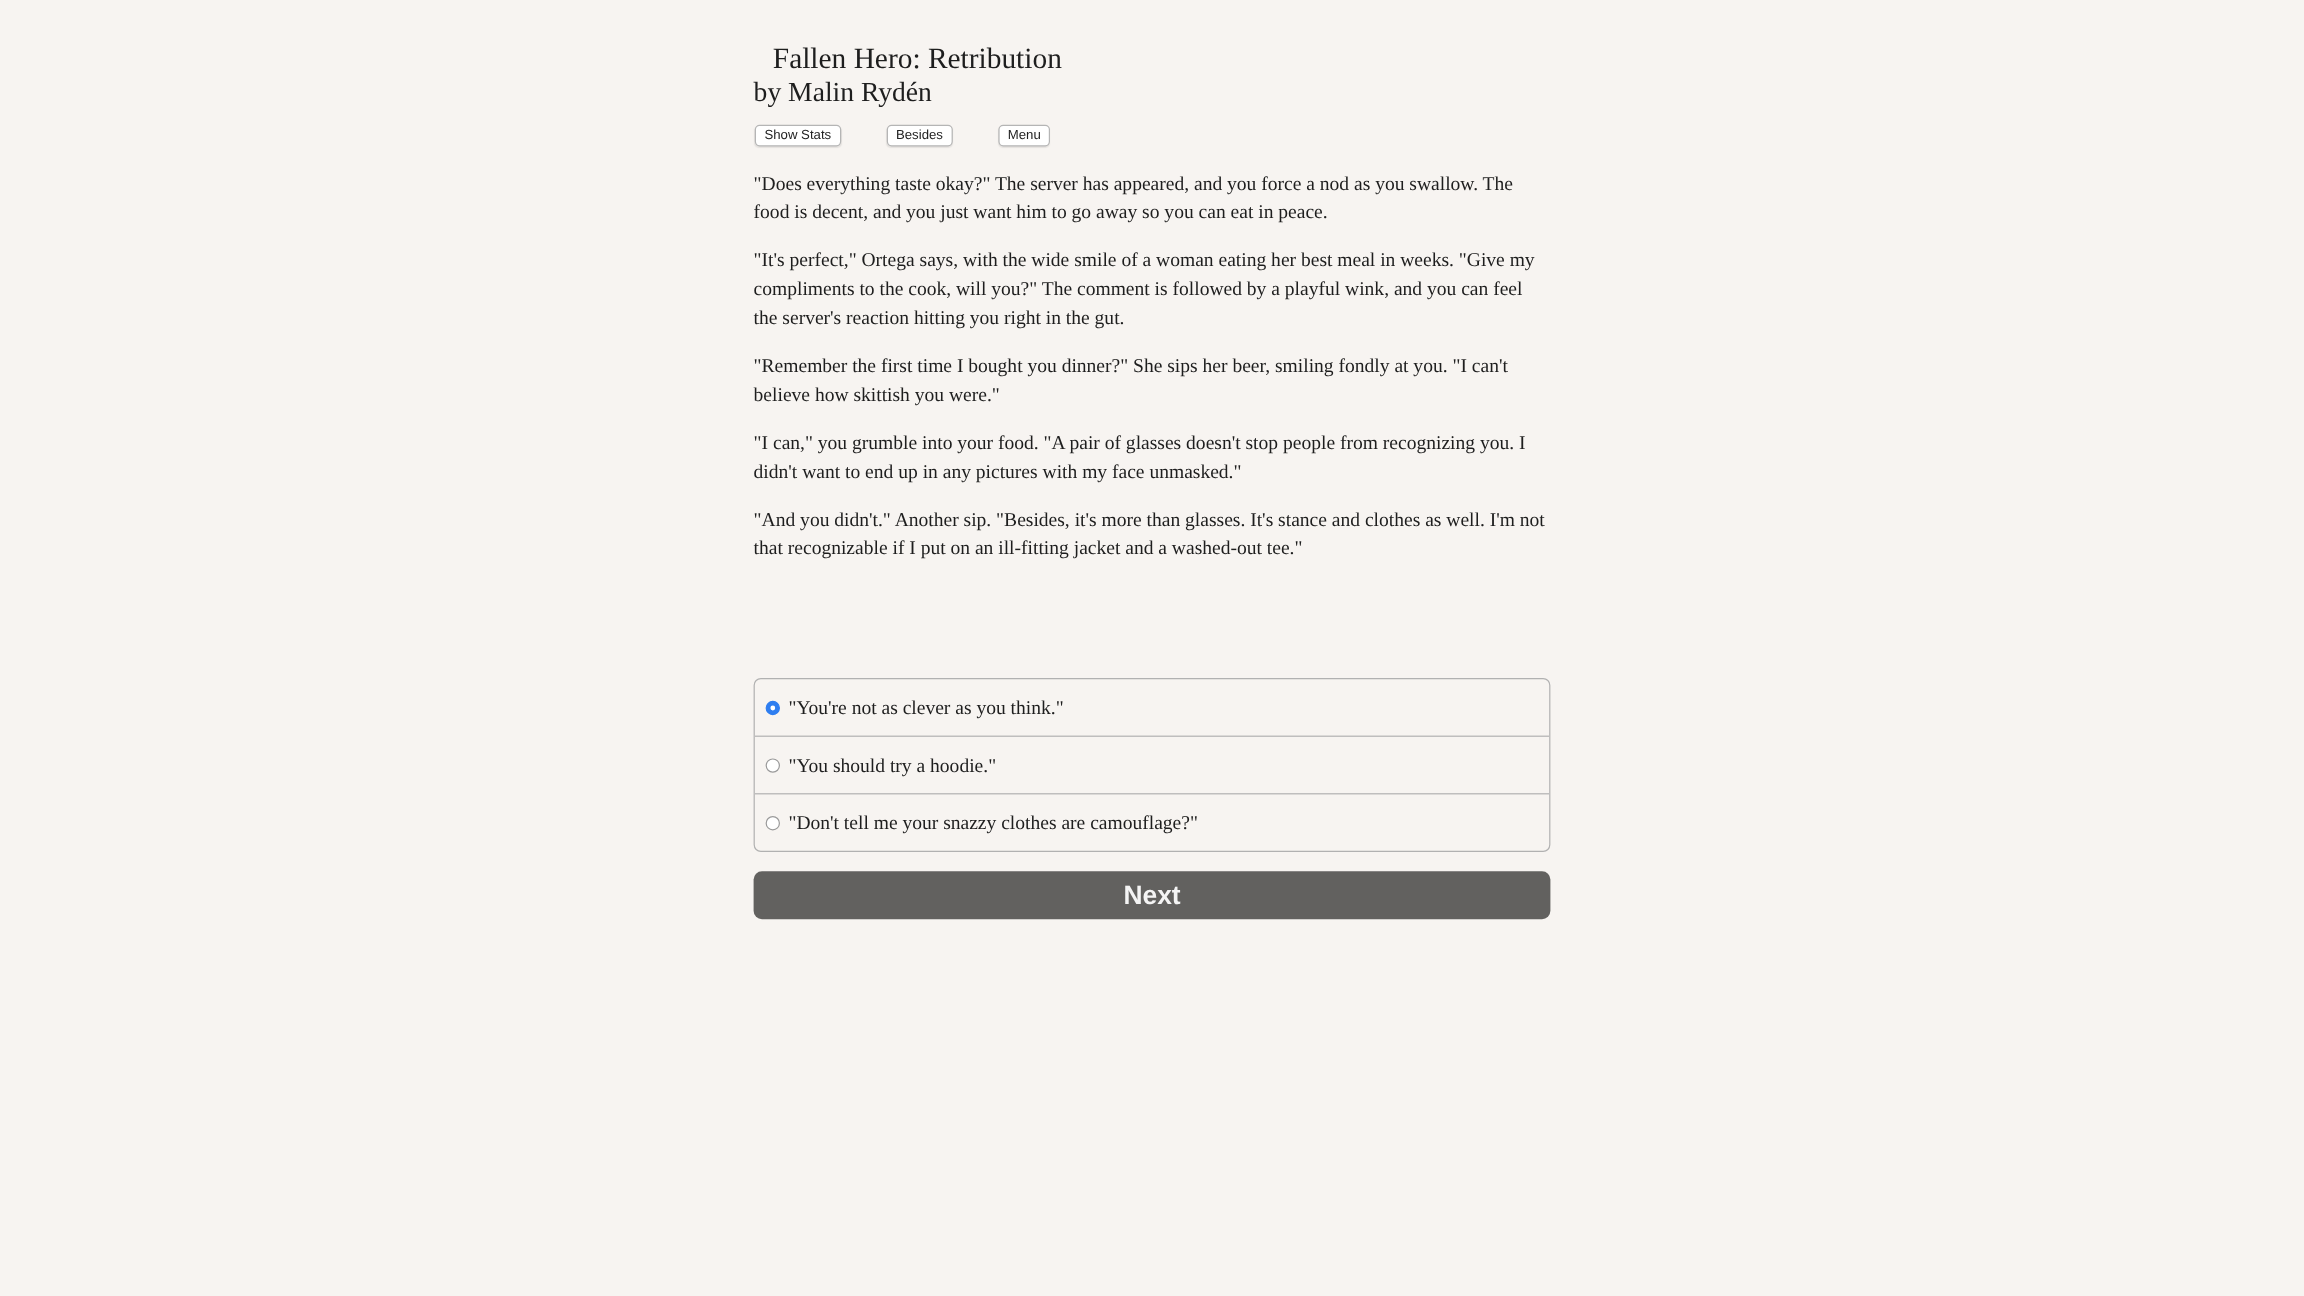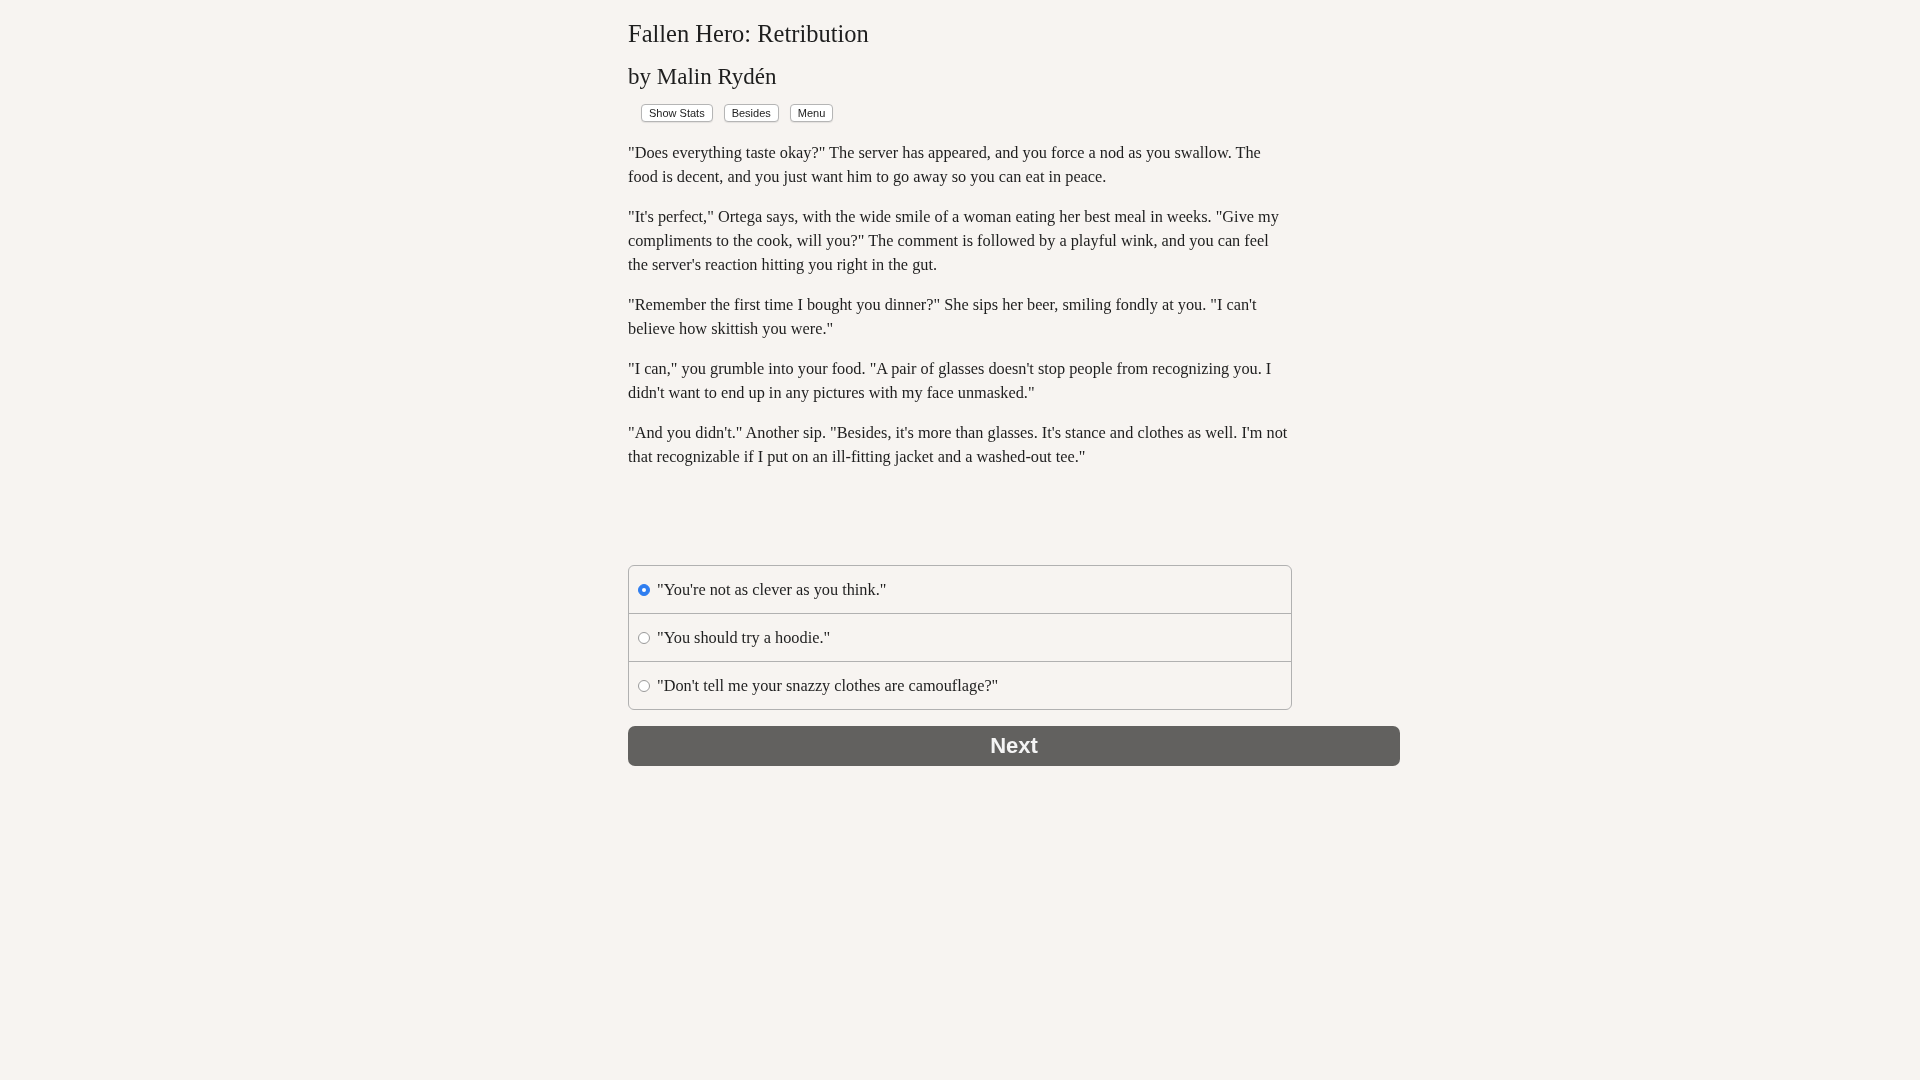--- a/index.html
+++ b/index.html
@@ -7,28 +7,28 @@
     background:#f7f4f1;
     width:1920px; height:1080px;
     font-family:"Liberation Serif","DejaVu Serif",serif;
     color:#1e1e1e;
     overflow:hidden;
   }
   .container {
     position:absolute; left:628px; top:0; width:664px;
   }
   .title {
-    font-size:24.5px; font-weight:normal; margin:0;
+    font-size:24.5px; font-weight:normal; margin:16px;
     position:absolute; top:20px; left:0; white-space:nowrap;
     color:#1e1e1e;
   }
   .author {
     font-size:23px; position:absolute; top:64px; left:0; white-space:nowrap;
   }
-  .btnbar { position:absolute; top:104px; left:13px; display:flex; }
+  .btnbar { position:absolute; top:104px; left:1px; display:flex;gap:27px; }
   .small-btn {
     font-family:"Liberation Sans","DejaVu Sans",sans-serif;
     font-size:11px; color:#222;
     background:#fff; border:1px solid #b5b5b5; border-radius:4px;
     height:18px; padding:0 7px; margin-right:11px;
     box-shadow:0 1px 1px rgba(0,0,0,0.08);
     cursor:pointer;
   }
   .story { position:absolute; top:141px; left:0; width:664px; }
   .story p {
@@ -49,21 +49,21 @@
     border:1px solid #9a9a9a; background:#fff;
     margin-left:9px; margin-right:7px; box-sizing:border-box;
     display:flex; align-items:center; justify-content:center; flex:none;
   }
   .radio.checked { background:#2f7ef0; border-color:#2f7ef0; }
   .radio.checked::after {
     content:""; width:4px; height:4px; border-radius:50%; background:#fff;
   }
   .choice-label { font-size:16.3px; }
   .next-btn {
-    position:absolute; top:726px; left:0; width:772px; height:40px;
+    position:absolute; top:726px; left:0; width:664px; height:40px;
     background:#62615f; color:#f4f4f4; border:none; border-radius:7px;
     font-family:"Liberation Sans","DejaVu Sans",sans-serif;
     font-weight:bold; font-size:22px; cursor:pointer;
     display:flex; align-items:center; justify-content:center;
   }
 </style>
 </head>
 <body>
 
 <div class="container">

